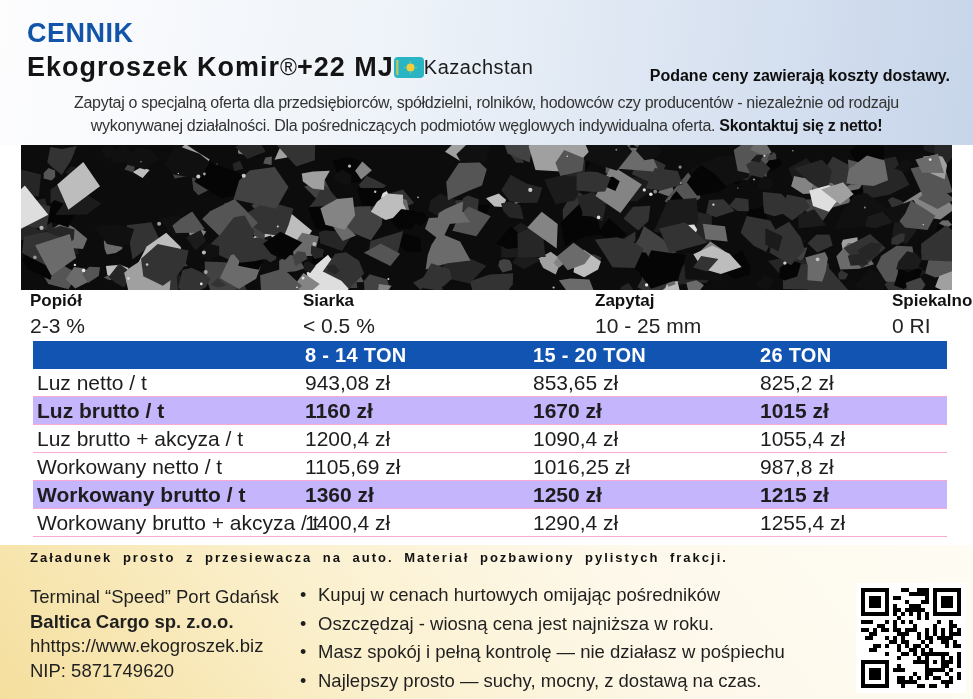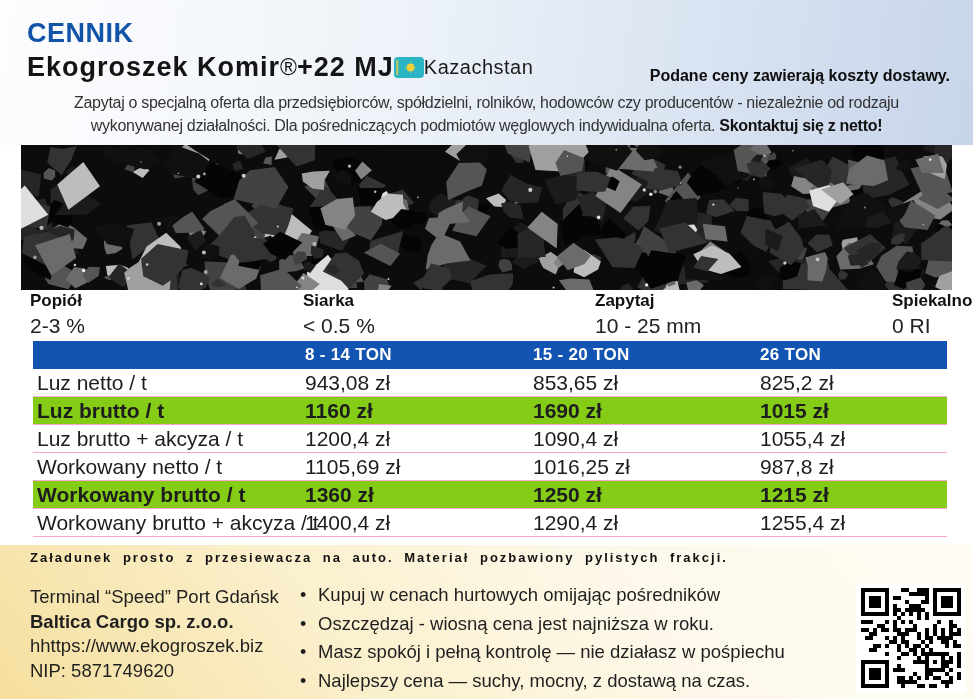--- a/index.html
+++ b/index.html
@@ -28,25 +28,25 @@
   .specs{position:absolute;left:0;top:291px;width:973px;height:48px;}
   .spec{position:absolute;top:0;}
   .spec .slabel{font-size:17px;font-weight:700;color:#111;}
   .spec .svalue{font-size:21px;color:#222;margin-top:3px;}
   .spec-0{left:30px;} .spec-1{left:303px;} .spec-2{left:595px;} .spec-3{left:892px;}
 
   
   .table{position:absolute;left:33px;top:341px;width:914px;}
   .thead{height:28px;background:#1254b2;display:grid;
          grid-template-columns:272px 228px 227px 187px;align-items:center;}
-  .thead .c{color:#ffffff;font-weight:700;font-size:17px;letter-spacing:.3px;}
+  .thead .c{color:#ffffff;font-weight:700;font-size:20px;letter-spacing:.3px;}
   .trow{height:27px;display:grid;grid-template-columns:272px 228px 227px 187px;
         align-items:center;border-bottom:1px solid #f9a8d4;
         font-size:21px;color:#1d1d1d;background:#ffffff;}
-  .trow.boldrow{background:#84cc16;font-weight:700;}
+  .trow.boldrow{background:#c4b5fd;font-weight:700;}
   .trow .label{padding-left:4px;white-space:nowrap;}
 
   
   .bottom{position:absolute;left:0;top:545px;width:973px;height:154px;
           background:linear-gradient(52deg,#f5df9e 0%,#fbf0cd 35%,#fdf8ea 65%,#fefcf4 100%);}
   .headline{position:absolute;left:30px;top:5px;font-size:13px;font-weight:700;color:#111;
             letter-spacing:2px;word-spacing:5px;white-space:nowrap;}
   .company{position:absolute;left:30px;top:40px;font-size:18.5px;line-height:24.6px;color:#1f1f1f;}
   .company .b{font-weight:700;}
   .benefits{position:absolute;left:300px;top:36px;}
@@ -468,21 +468,21 @@
     <div id="tbody">
         <div class="trow">
           <div class="label">Luz netto / t</div>
           <div class="val">943,08 zł</div>
           <div class="val">853,65 zł</div>
           <div class="val">825,2 zł</div>
         </div>
         <div class="trow boldrow">
           <div class="label">Luz brutto / t</div>
           <div class="val">1160 zł</div>
-          <div class="val">1690 zł</div>
+          <div class="val">1670 zł</div>
           <div class="val">1015 zł</div>
         </div>
         <div class="trow">
           <div class="label">Luz brutto + akcyza / t</div>
           <div class="val">1200,4 zł</div>
           <div class="val">1090,4 zł</div>
           <div class="val">1055,4 zł</div>
         </div>
         <div class="trow">
           <div class="label">Workowany netto / t</div>
@@ -523,21 +523,21 @@
         <div class="benefit">
           <span class="dot">•</span>
           <span class="txt">Oszczędzaj - wiosną cena jest najniższa w roku.</span>
         </div>
         <div class="benefit">
           <span class="dot">•</span>
           <span class="txt">Masz spokój i pełną kontrolę — nie działasz w pośpiechu</span>
         </div>
         <div class="benefit">
           <span class="dot">•</span>
-          <span class="txt">Najlepszy cena — suchy, mocny, z dostawą na czas.</span>
+          <span class="txt">Najlepszy prosto — suchy, mocny, z dostawą na czas.</span>
         </div>
       </div>
 
     <div class="qr">
       <svg id="qr-svg" viewBox="0 0 25 25" shape-rendering="crispEdges">
           <g fill="#000">
             <rect x="0" y="0" width="1" height="1"></rect>
             <rect x="1" y="0" width="1" height="1"></rect>
             <rect x="2" y="0" width="1" height="1"></rect>
             <rect x="3" y="0" width="1" height="1"></rect>

